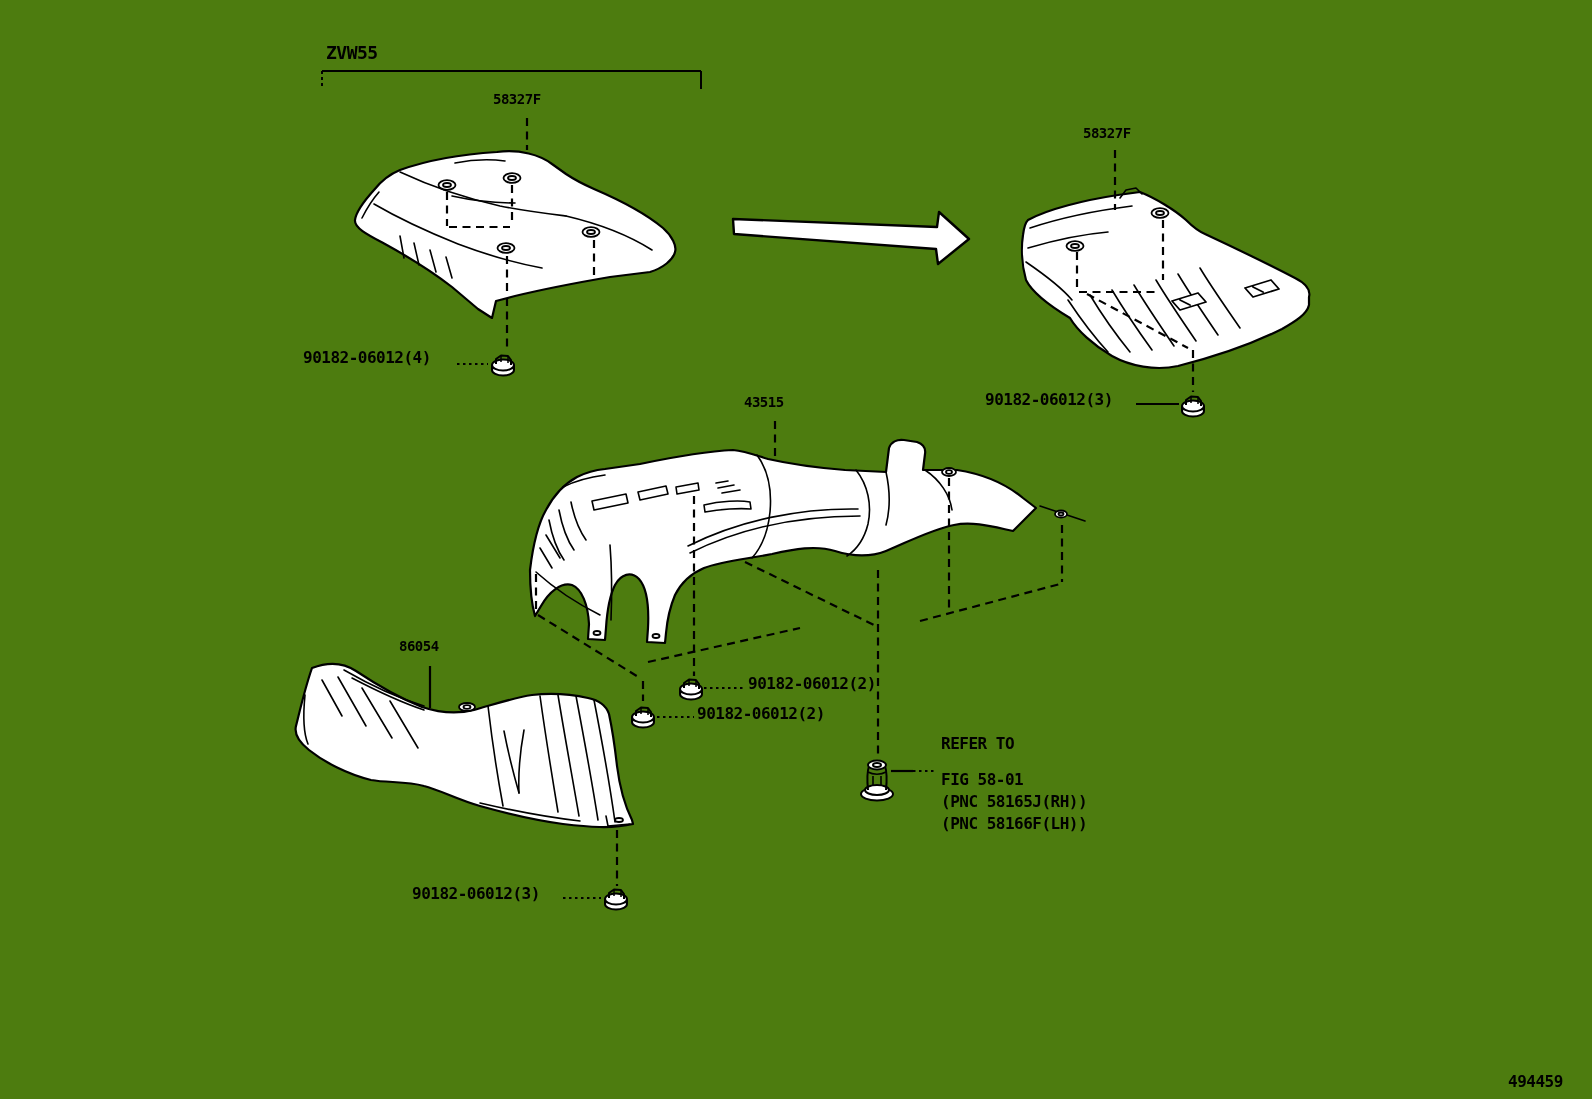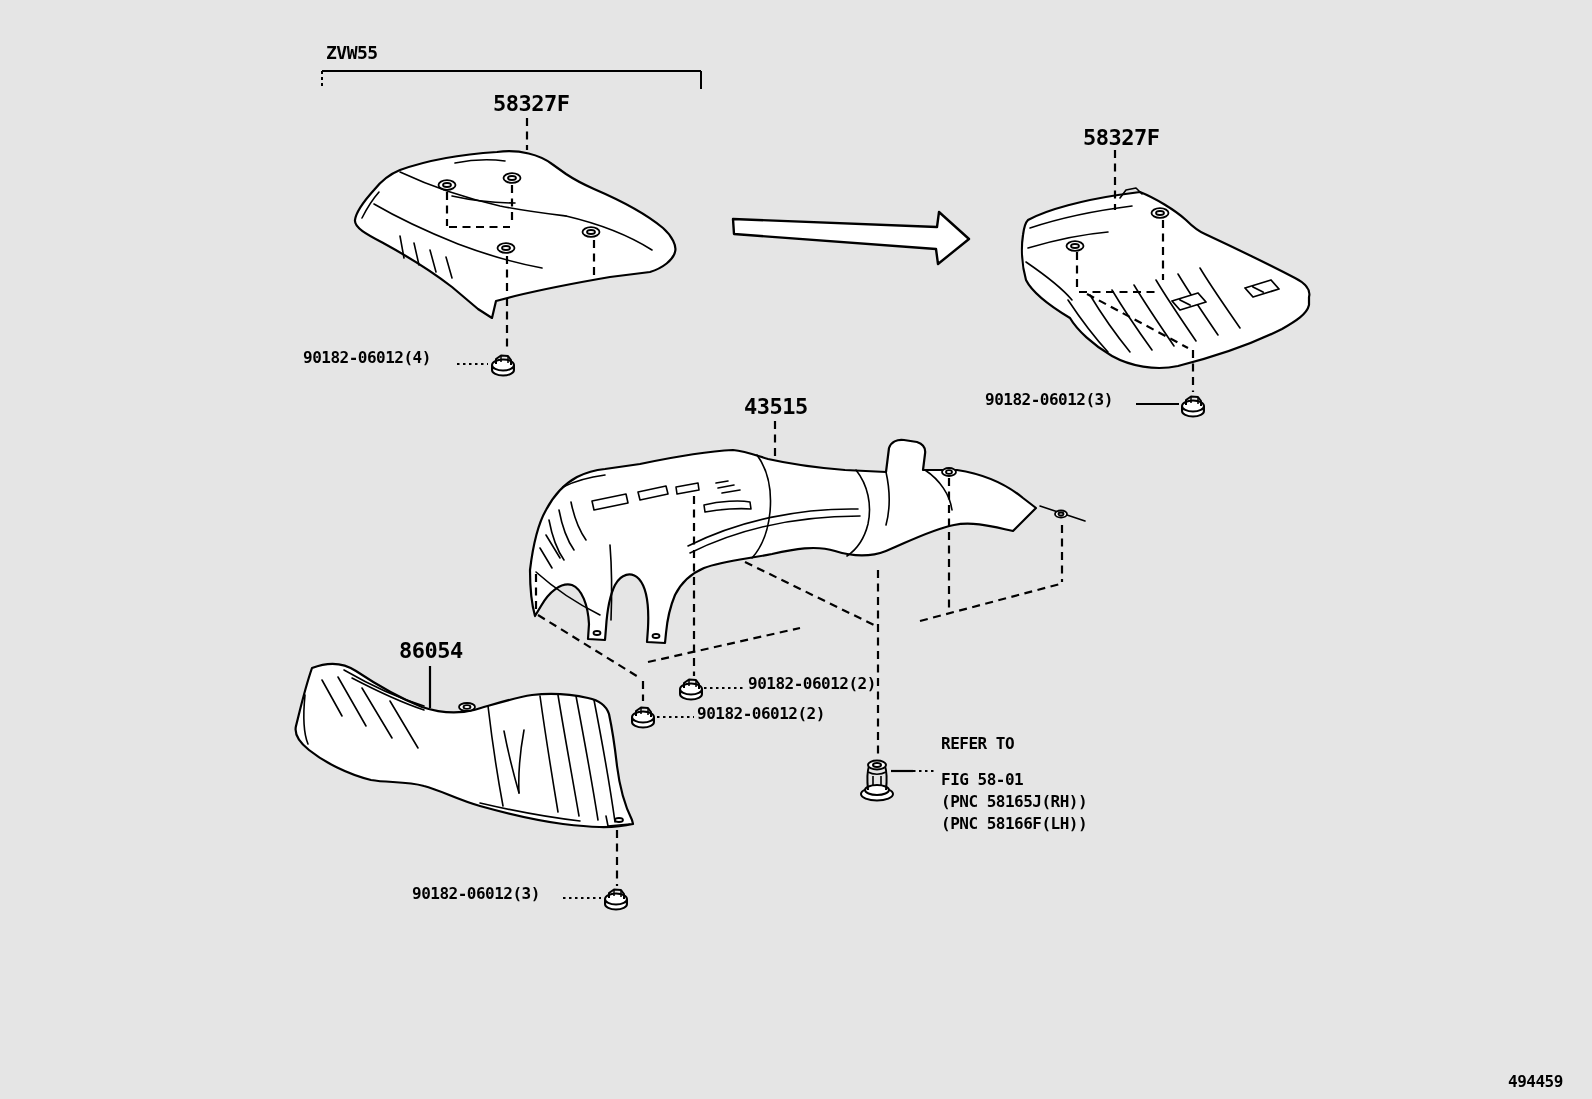--- a/index.html
+++ b/index.html
@@ -1,32 +1,32 @@
 <!DOCTYPE html>
 <html><head>
 <meta charset="utf-8">
 <style>
   html,body{margin:0;padding:0;background:#ffffff;}
   .canvas{
     position:relative;
     width:1592px;height:1099px;
-    background:#e5e5e5;
+    background:#4d7c0f;
     font-family:"DejaVu Sans Mono","Liberation Mono",monospace;
     overflow:hidden;
   }
   .art{position:absolute;left:0;top:0;}
   .lbl{
     position:absolute;
     font-weight:bold;
     color:#000;
     white-space:nowrap;
     letter-spacing:-0.5px;
     line-height:1.05;
   }
-  .fs22{font-size:22px;}
+  .fs22{font-size:14px;}
   .fs19{font-size:16px;}
   .fs18{font-size:18px;}
 </style>
 </head>
 <body>
 
 <div class="canvas">
 
   <svg class="art" width="1592" height="1099" viewBox="0 0 1592 1099">
     <defs>

